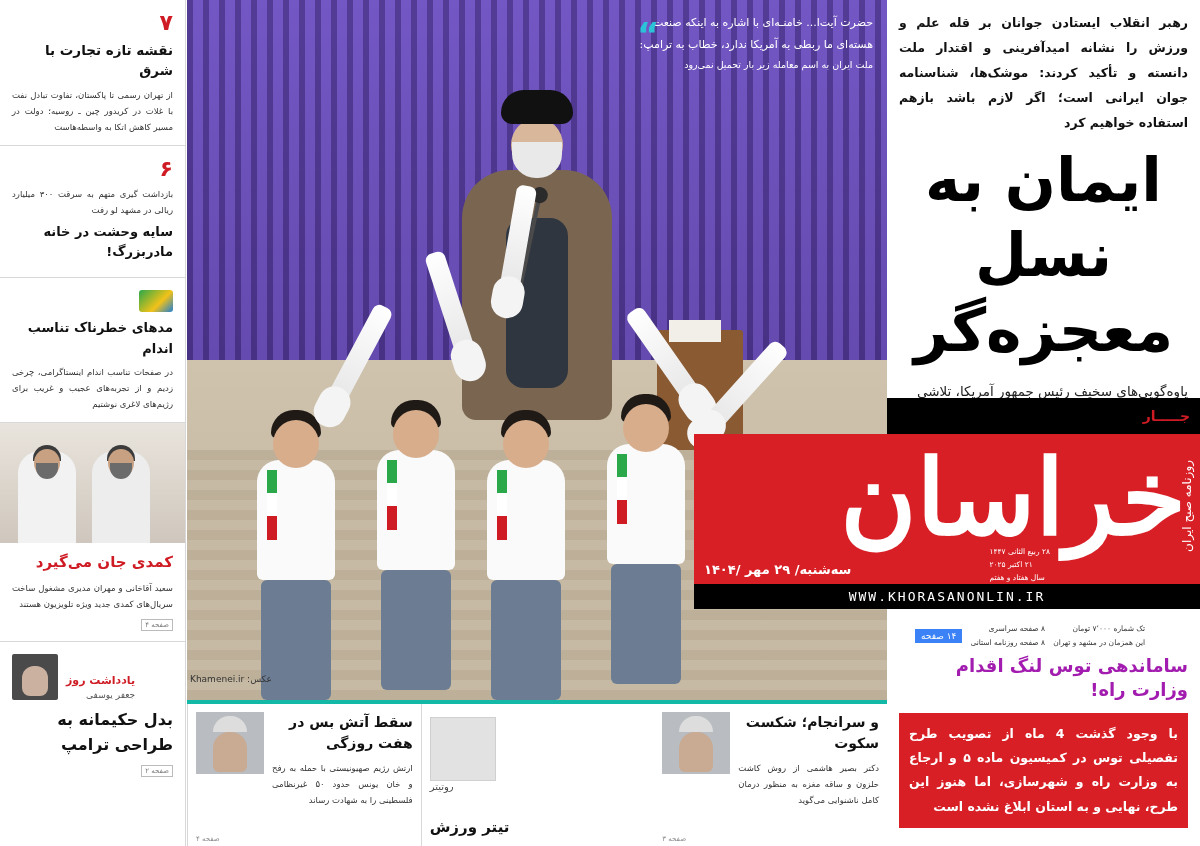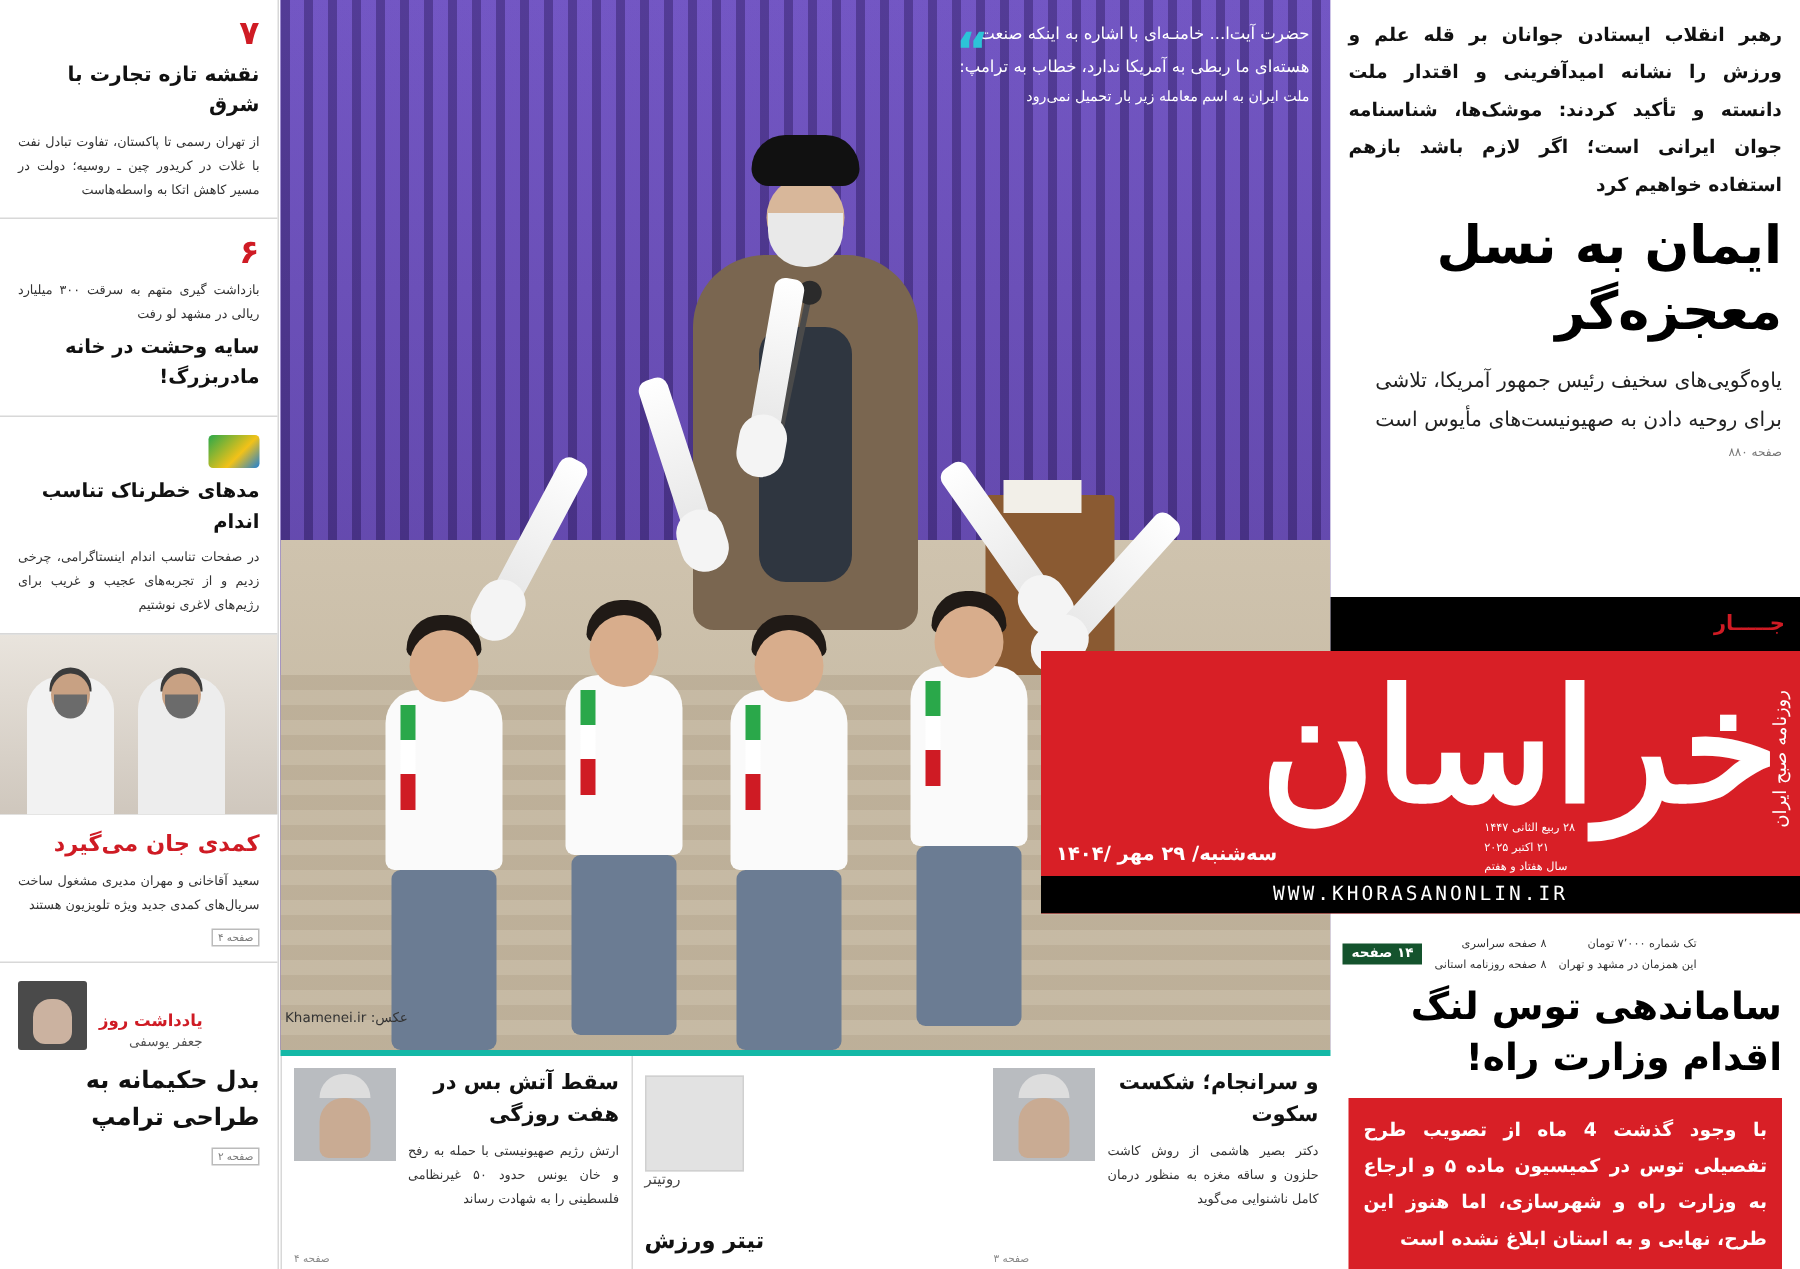--- a/index.html
+++ b/index.html
@@ -225,22 +225,22 @@
     background: #ffffff;
   }
   .kicker {
     padding: 10px 12px 0 12px;
     font-size: 12.5px; font-weight: bold; color: #111;
     line-height: 2.0; text-align: justify;
     direction: rtl;
   }
   .headline {
     padding: 8px 12px 0 12px;
-    font-size: 35px; font-weight: bold; color: #000;
-    line-height: 1.25; text-align: right; letter-spacing: -1px;
+    font-size: 60px; font-weight: bold; color: #000;
+    line-height: 1.25; text-align: center; letter-spacing: -1px;
   }
   .subhead {
     padding: 10px 12px 4px 12px;
     font-size: 13.5px; color: #222; line-height: 1.95; text-align: right;
   }
   .pgref {
     padding: 0 12px 8px 12px; font-size: 8px; color: #777; text-align: right;
   }
   .jar-strip {
     position: absolute; left: 0; top: 398px;
@@ -285,27 +285,27 @@
   }
 
   
   .infostrip {
     position: absolute; left: 0; top: 618px; width: 313px;
     display: flex; flex-direction: row-reverse; gap: 8px;
     font-size: 7.5px; color: #333; padding: 4px 8px;
     align-items: center; justify-content: flex-start;
   }
   .infostrip .pill {
-    background: #14532d; color: #fff; padding: 2px 6px; font-weight: bold; font-size: 9px;
+    background: #3b82f6; color: #fff; padding: 2px 6px; font-weight: normal; font-size: 9px; margin-left: 20px;
   }
   .infostrip .col { line-height: 1.8; }
 
   
   .br-story { position: absolute; left: 0; top: 648px; width: 313px; padding: 6px 12px; text-align: right; }
-  .br-head { font-size: 25px; font-weight: bold; color: #000000; line-height: 1.35; }
+  .br-head { font-size: 18px; font-weight: bold; color: #a21caf; line-height: 1.35; }
   .br-band {
     margin-top: 10px; background: #d81f26; color: #fff;
     padding: 9px 10px; font-size: 12.5px; font-weight: bold; line-height: 1.95; text-align: justify;
     direction: rtl;
   }
 
   
   .bottomstrip {
     position: absolute; left: 187px; top: 700px; width: 700px; height: 146px;
     border-top: 4px solid #14b8a6;

